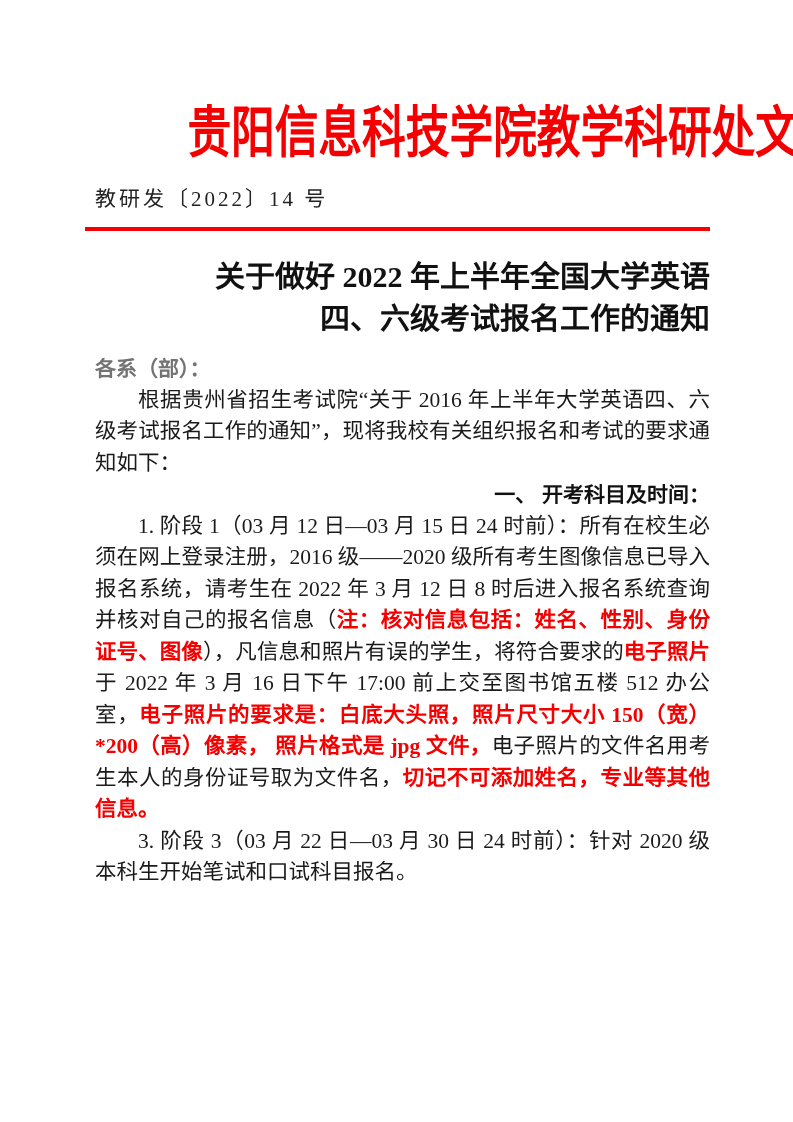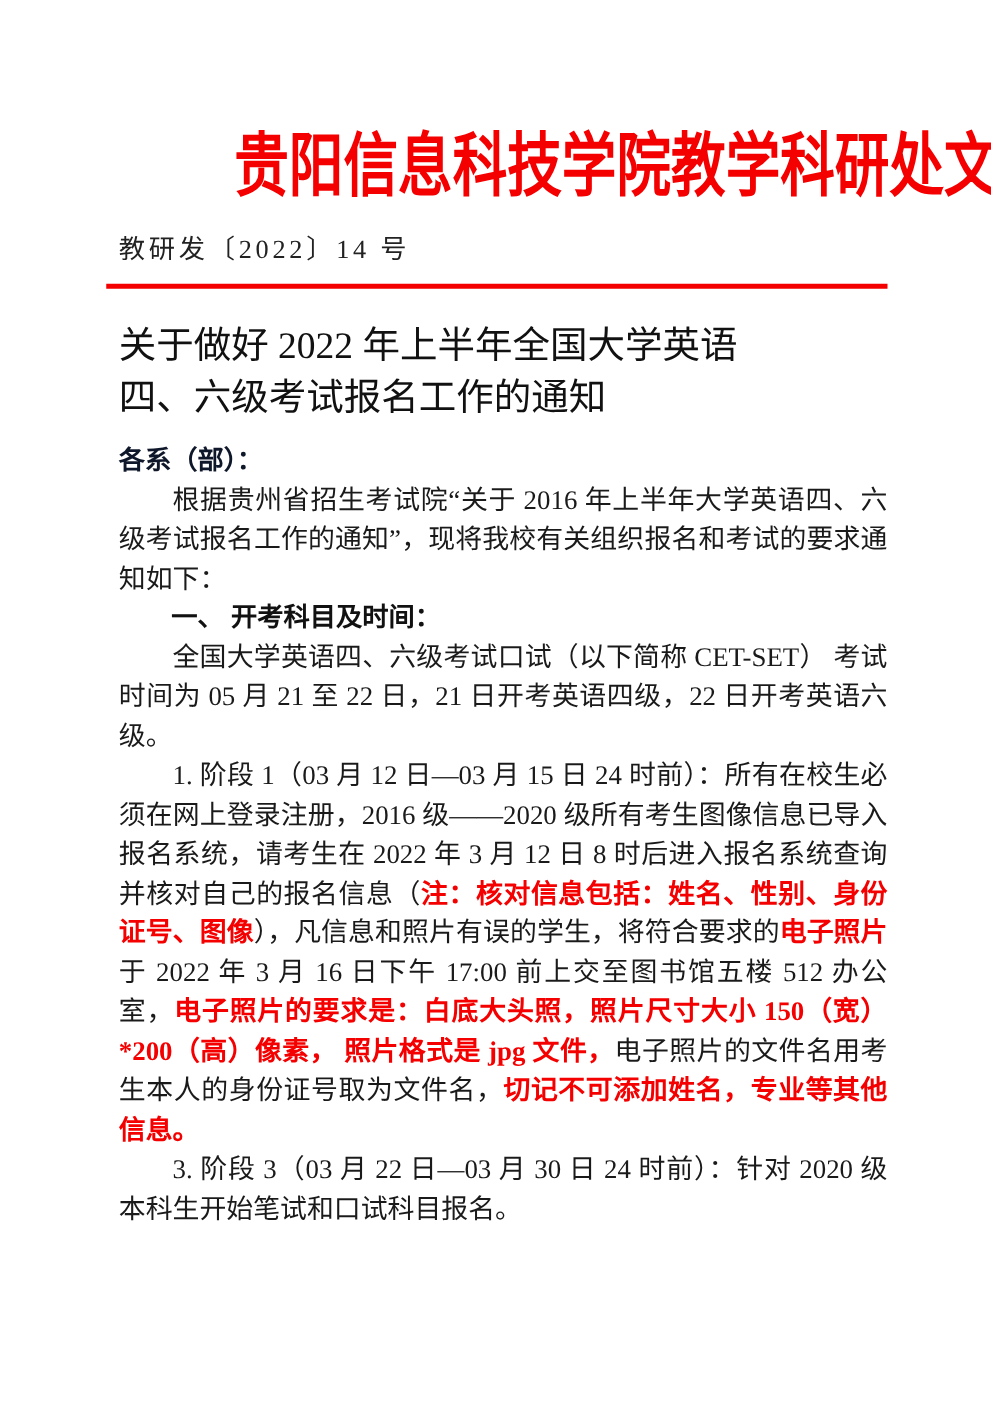--- a/index.html
+++ b/index.html
@@ -47,51 +47,52 @@
   .red-divider{
     margin-top:15px;
     margin-left:-10px;
     width:625px;
     height:4px;
     background:var(--accent-red);
   }
   
   .notice-title{
     margin:25px 0 0 0;
-    text-align:left;
+    text-align:right;
     font-size:30px;
     line-height:42px;
-    font-weight:400;
+    font-weight:700;
     color:#111;
   }
   
   .salutation{
     margin-top:13px;
     font-family:"Liberation Sans","DejaVu Sans",sans-serif;
     font-weight:700;
     font-size:21px;
     line-height:31.5px;
-    color:#0f172a;
+    color:#737373;
   }
   .body-p{
     margin:0;
     font-size:21.5px;
     line-height:31.5px;
     text-align:justify;
     text-indent:2em;
     color:var(--text-black);
   }
   .section-heading{
     margin:0;
     font-family:"Liberation Sans","DejaVu Sans",sans-serif;
     font-weight:700;
     font-size:21px;
     line-height:31.5px;
     text-indent:2em;
     color:#111;
+    text-align:right;
   }
   .red-bold{
     color:var(--accent-red);
     font-weight:700;
   }
 </style>
 </head>
 <body>
 
 <div class="page">
@@ -110,21 +111,20 @@
       <span>四、六级考试报名工作的通知</span>
     </h1>
 
     <div class="salutation">各系（部）：</div>
 
     <p class="body-p">根据贵州省招生考试院“关于 2016 年上半年大学英语四、六级考试报名工作的通知”，现将我校有关组织报名和考试的要求通知如下：</p>
 
     <p class="section-heading">一、 开考科目及时间：</p>
 
 
-    <p class="body-p">全国大学英语四、六级考试口试（以下简称 CET-SET） 考试时间为 05 月 21 至 22 日，21 日开考英语四级，22 日开考英语六级。</p>
 
 
     <p class="body-p"><span>1. 阶段 1（03 月 12 日—03 月 15 日 24 时前）：所有在校生必须在网上登录注册，2016 级——2020 级所有考生图像信息已导入报名系统，请考生在 2022 年 3 月 12 日 8 时后进入报名系统查询并核对自己的报名信息（</span><span class="red-bold">注：核对信息包括：姓名、性别、身份证号、图像</span><span>），凡信息和照片有误的学生，将符合要求的</span><span class="red-bold">电子照片</span><span>于 2022 年 3 月 16 日下午 17:00 前上交至图书馆五楼 512 办公室，</span><span class="red-bold">电子照片的要求是：白底大头照，照片尺寸大小 150（宽）*200（高）像素， 照片格式是 jpg 文件，</span><span>电子照片的文件名用考生本人的身份证号取为文件名，</span><span class="red-bold">切记不可添加姓名，专业等其他信息。</span></p>
 
 
     <p class="body-p">3. 阶段 3（03 月 22 日—03 月 30 日 24 时前）：针对 2020 级本科生开始笔试和口试科目报名。</p>
 
   </div>
 </div>
 

